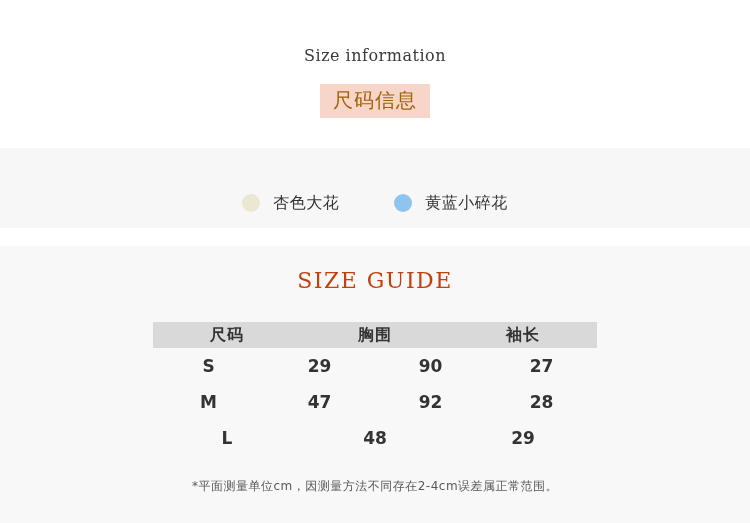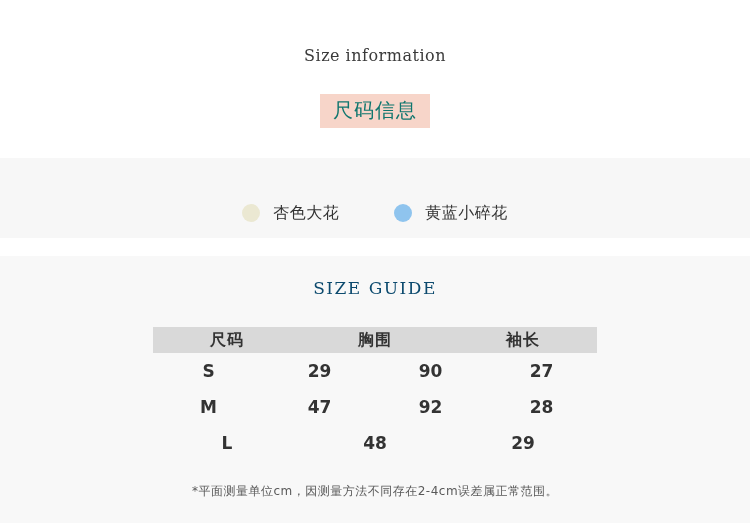--- a/index.html
+++ b/index.html
@@ -18,24 +18,24 @@
   .title-block { text-align: center; }
   .title-en {
     padding-top: 46px;
     font-family: "DejaVu Serif", "Liberation Serif", serif;
     font-size: 16px;
     color: #3a3a3a;
     letter-spacing: 0.5px;
   }
   .title-zh {
     display: inline-block;
-    margin-top: 10px;
+    margin-top: 0;
     padding: 3px 13px 4px 13px;
     font-size: 20px;
-    color: #0f766e;
+    color: #a16207;
     letter-spacing: 1px;
   }
   
   .swatch-band {
     margin-top: 30px;
     height: 80px;
     background: #f7f7f7;
     display: flex;
     justify-content: center;
     align-items: center;
@@ -61,23 +61,23 @@
   
   .size-guide {
     margin-top: 18px;
     height: 294px;
     background: #f8f8f8;
     text-align: center;
   }
   .size-guide h2 {
     padding-top: 22px;
     font-family: "DejaVu Serif", "Liberation Serif", serif;
-    font-size: 17px;
+    font-size: 22px;
     font-weight: normal;
-    color: #0c4a6e;
+    color: #c2410c;
     letter-spacing: 1.5px;
   }
   .size-table {
     width: 444px;
     margin: 29px auto 0 auto;
   }
   .trow { display: flex; font-weight: bold; }
   .trow > div { flex: 1; text-align: center; }
   .thead {
     background: #d9d9d9;

